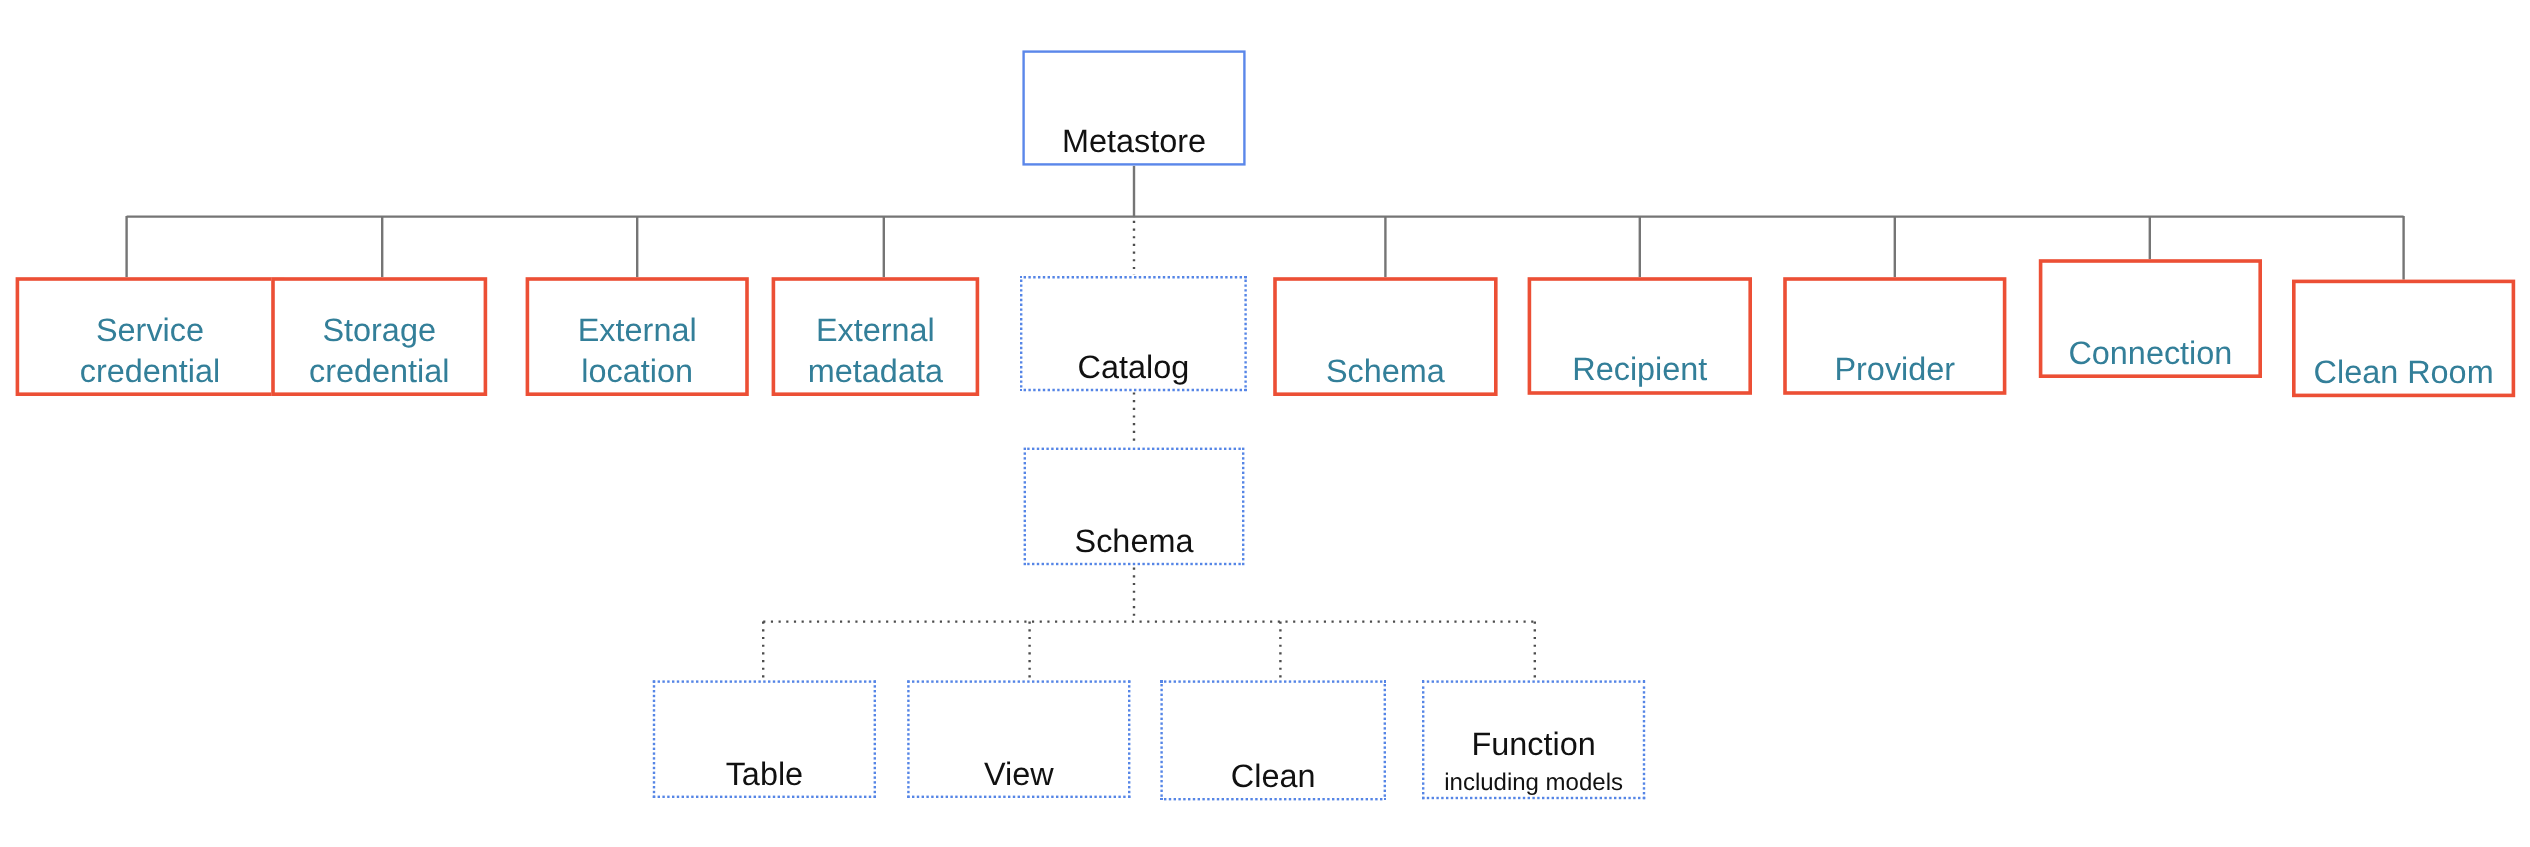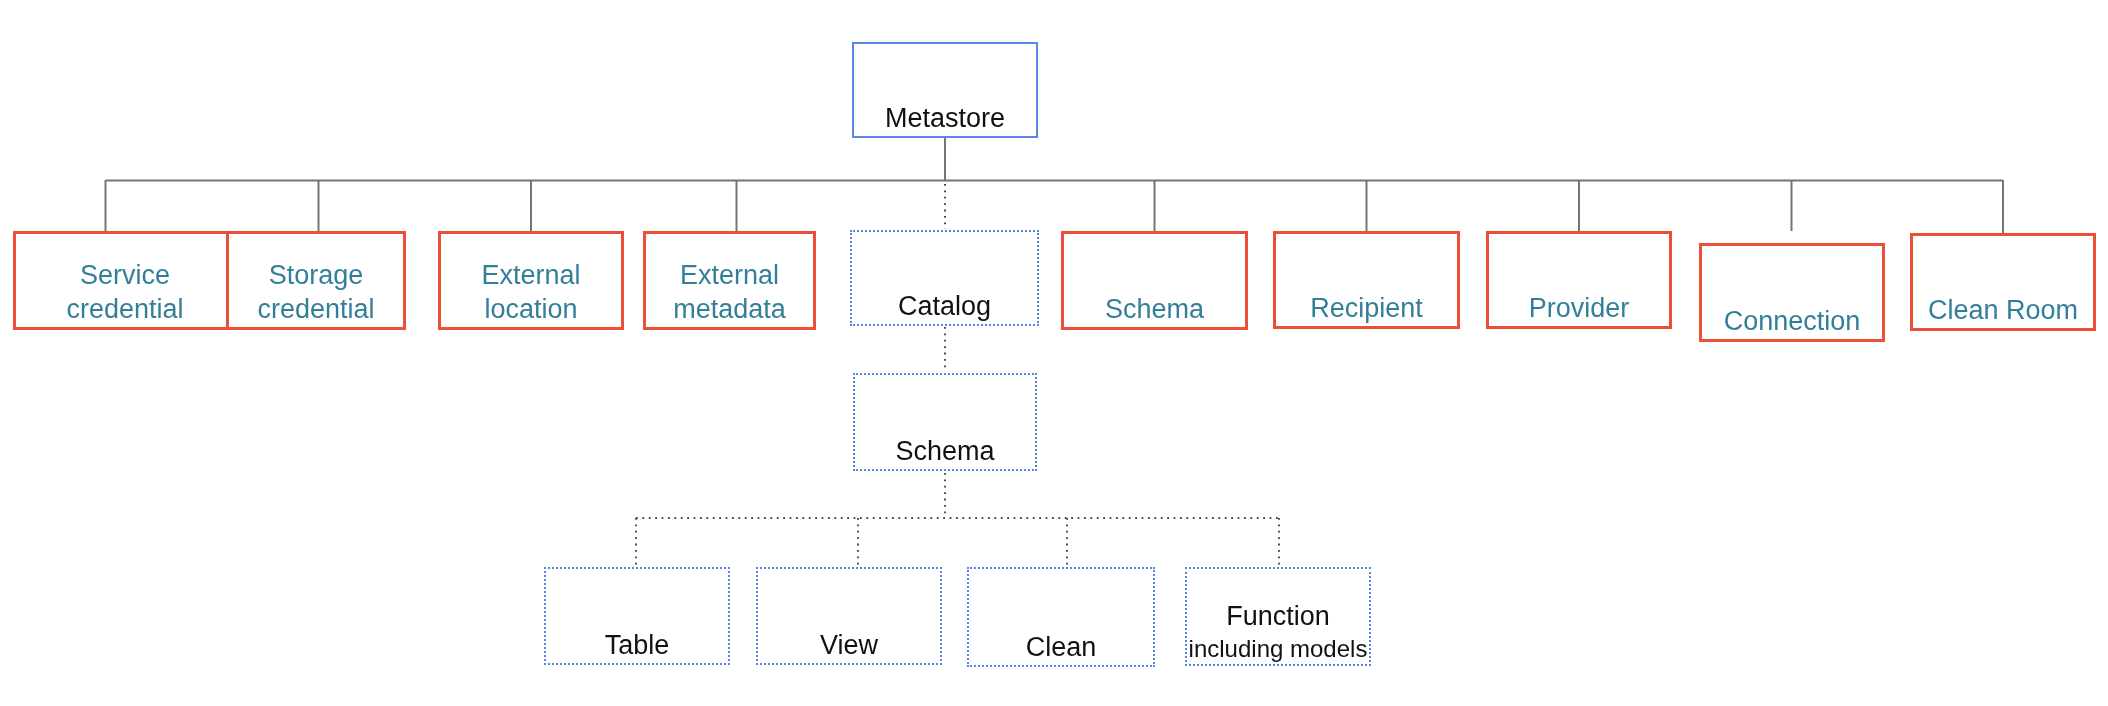--- a/index.html
+++ b/index.html
@@ -43,21 +43,21 @@
     text-align:center;
     background:var(--background);
     color:var(--dark-text);
     font-size:27px;
     line-height:1.28;
   }
   .node.blue-solid{border:2px solid var(--node-blue-border);}
   .node.blue-dotted{border:2px dotted var(--node-blue-dotted);}
   .node.red{border:3px solid var(--node-red-border);color:var(--teal-text);}
   .node .label{display:block;padding:0 6px;}
-  .node .sublabel{display:block;font-size:24px;line-height:1.2;margin-top:2px;}
+  .node .sublabel{display:block;font-size:20px;line-height:1.2;margin-top:2px;}
 </style>
 </head>
 <body>
 
 <div class="canvas">
 
   <svg class="connectors" viewBox="0 0 2108 706" xmlns="http://www.w3.org/2000/svg">
 
     <line class="s" x1="945" y1="138" x2="945" y2="181"></line>
 
@@ -108,21 +108,21 @@
   </div>
   <div class="node red" style="left:1061px;top:231px;width:187px;height:99px">
     <span class="label">Schema</span>
   </div>
   <div class="node red" style="left:1486px;top:231px;width:186px;height:98px">
     <span class="label">Provider</span>
   </div>
   <div class="node red" style="left:1273px;top:231px;width:187px;height:98px">
     <span class="label">Recipient</span>
   </div>
-  <div class="node red" style="left:1699px;top:243px;width:186px;height:99px">
+  <div class="node red" style="left:1699px;top:216px;width:186px;height:99px">
     <span class="label">Connection</span>
   </div>
   <div class="node red" style="left:1910px;top:233px;width:186px;height:98px">
     <span class="label">Clean Room</span>
   </div>
 
   <div class="node blue-dotted" style="left:853px;top:373px;width:184px;height:98px">
     <span class="label">Schema</span>
   </div>
 

